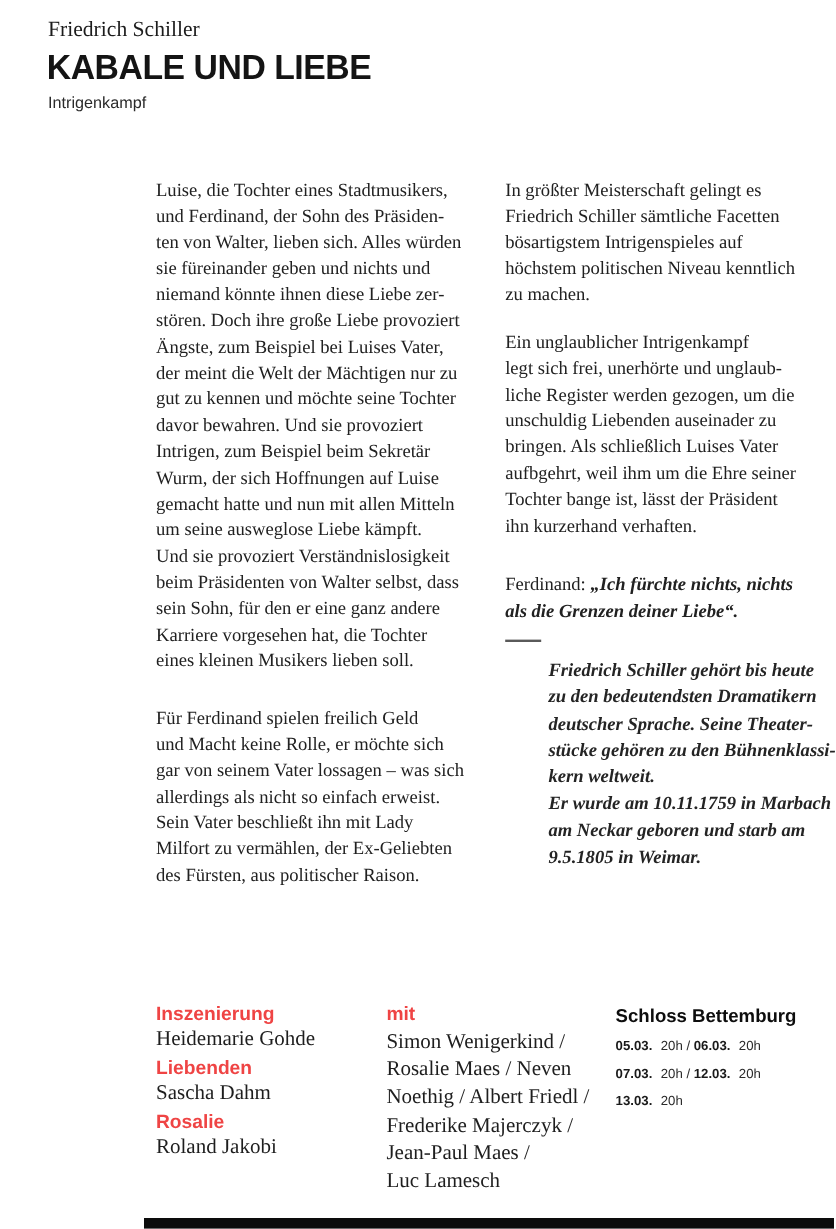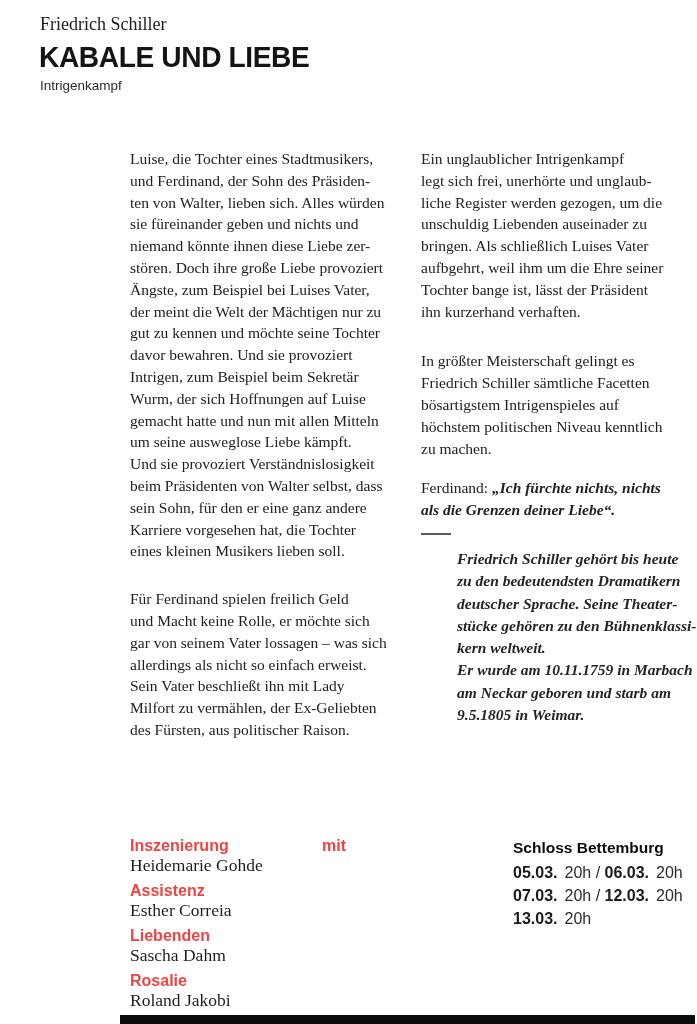--- a/index.html
+++ b/index.html
@@ -96,21 +96,21 @@
     white-space: pre;
   }
   .credits-venue { position: absolute; left: 513px; top: 0; font-family: "Liberation Sans", sans-serif; }
   .venue-name {
     font-weight: 700;
     font-size: 15.5px; line-height: 19px;
     color: #0d0d0d;
   }
   .date-rows { margin-top: 4px; }
   .date-row {
-    font-size: 16px; line-height: 23px;
+    font-size: 11px; line-height: 23px;
     color: #1a1a1a;
   }
   .date-row .date { font-weight: 700; }
   .date-row .time { font-weight: 400; color: #2b2b2b; margin-left: 7px; }
   .date-row .sep  { font-weight: 400; color: #2b2b2b; white-space: pre; }
 
   
   .footer-bar {
     position: absolute;
     left: 120px; top: 1015px;
@@ -150,33 +150,33 @@
     <p class="para">Für Ferdinand spielen freilich Geld
 und Macht keine Rolle, er möchte sich
 gar von seinem Vater lossagen – was sich
 allerdings als nicht so einfach erweist.
 Sein Vater beschließt ihn mit Lady
 Milfort zu vermählen, der Ex-Geliebten
 des Fürsten, aus politischer Raison.</p>
   </div>
 
   <div class="col col-right">
+    <p class="para tight">In größter Meisterschaft gelingt es
+Friedrich Schiller sämtliche Facetten
+bösartigstem Intrigenspieles auf
+höchstem politischen Niveau kenntlich
+zu machen.</p>
     <p class="para">Ein unglaublicher Intrigenkampf
 legt sich frei, unerhörte und unglaub-
 liche Register werden gezogen, um die
 unschuldig Liebenden auseinader zu
 bringen. Als schließlich Luises Vater
 aufbgehrt, weil ihm um die Ehre seiner
 Tochter bange ist, lässt der Präsident
 ihn kurzerhand verhaften.</p>
-    <p class="para tight">In größter Meisterschaft gelingt es
-Friedrich Schiller sämtliche Facetten
-bösartigstem Intrigenspieles auf
-höchstem politischen Niveau kenntlich
-zu machen.</p>
     <p class="quote-line"><span>Ferdinand: </span><span class="quote-italic">„Ich fürchte nichts, nichts
 als die Grenzen deiner Liebe“.</span></p>
     <div class="dash-rule"></div>
     <div class="bio">Friedrich Schiller gehört bis heute
 zu den bedeutendsten Dramatikern
 deutscher Sprache. Seine Theater-
 stücke gehören zu den Bühnenklassi-
 kern weltweit.
 Er wurde am 10.11.1759 in Marbach
 am Neckar geboren und starb am
@@ -184,35 +184,37 @@
   </div>
 
   <div class="credits">
 
     <div class="credits-staff">
       <div class="staff-item">
         <div class="staff-label">Inszenierung</div>
         <div class="staff-name">Heidemarie Gohde</div>
       </div>
       <div class="staff-item">
-        <div class="staff-label">Assistenz</div>
-        <div class="staff-name">Esther Correia</div>
-      </div>
-      <div class="staff-item">
         <div class="staff-label">Liebenden</div>
         <div class="staff-name">Sascha Dahm</div>
       </div>
       <div class="staff-item">
         <div class="staff-label">Rosalie</div>
         <div class="staff-name">Roland Jakobi</div>
       </div>
     </div>
 
     <div class="credits-cast">
       <div class="cast-label">mit</div>
+      <div class="cast-names">Simon Wenigerkind /
+Rosalie Maes / Neven
+Noethig / Albert Friedl /
+Frederike Majerczyk /
+Jean-Paul Maes /
+Luc Lamesch</div>
     </div>
 
     <div class="credits-venue">
       <div class="venue-name">Schloss Bettemburg</div>
       <div class="date-rows">
         <div class="date-row"><span class="date">05.03.</span><span class="time">20h</span><span class="sep"> / </span><span class="date">06.03.</span><span class="time">20h</span></div>
         <div class="date-row"><span class="date">07.03.</span><span class="time">20h</span><span class="sep"> / </span><span class="date">12.03.</span><span class="time">20h</span></div>
         <div class="date-row"><span class="date">13.03.</span><span class="time">20h</span></div>
       </div>
     </div>

